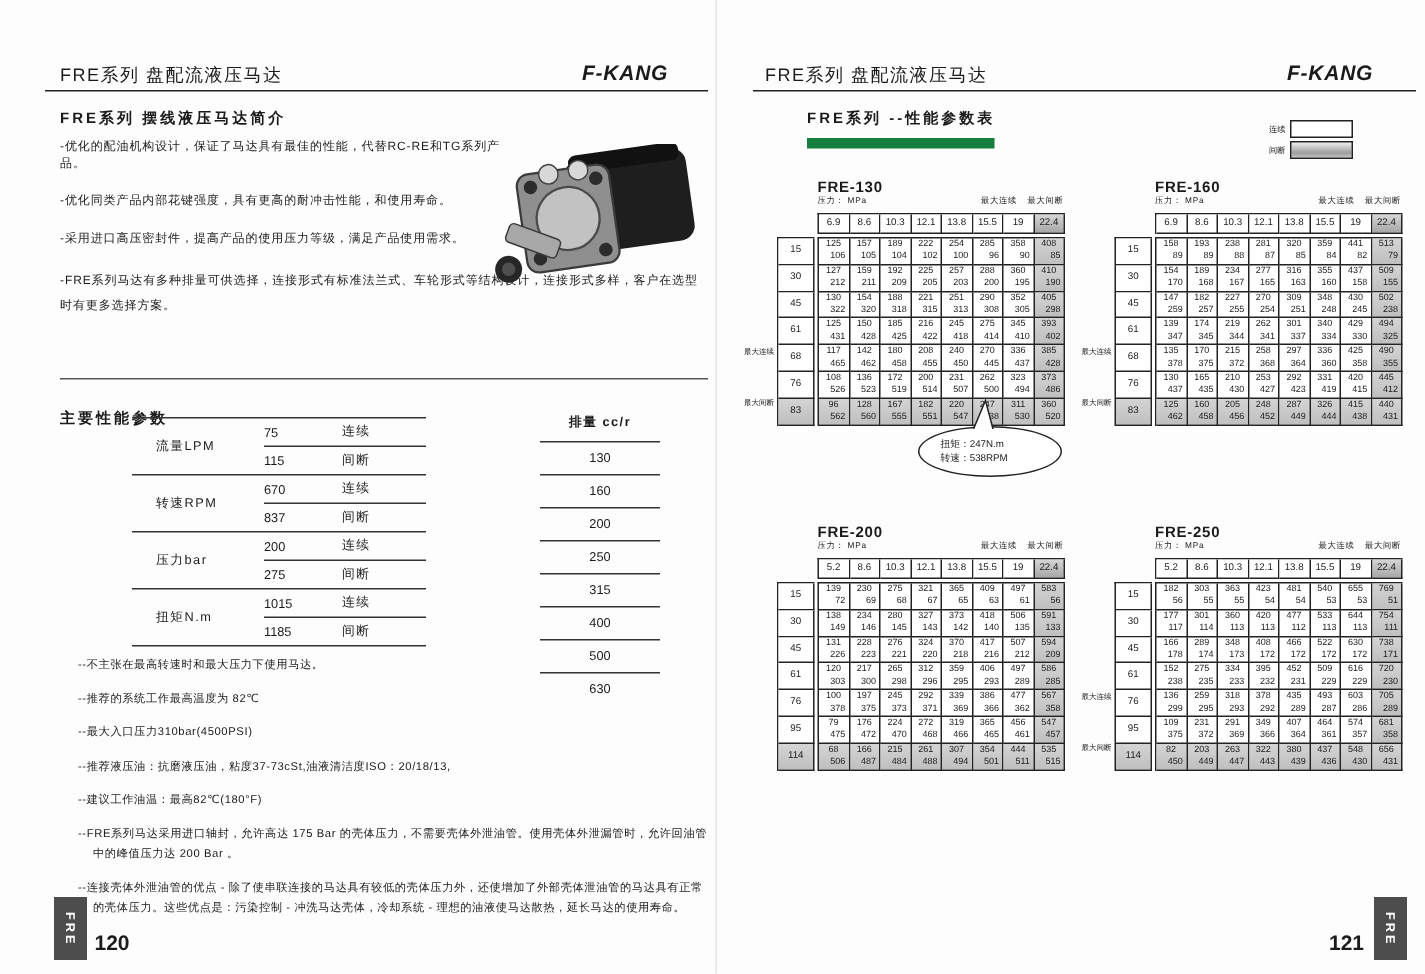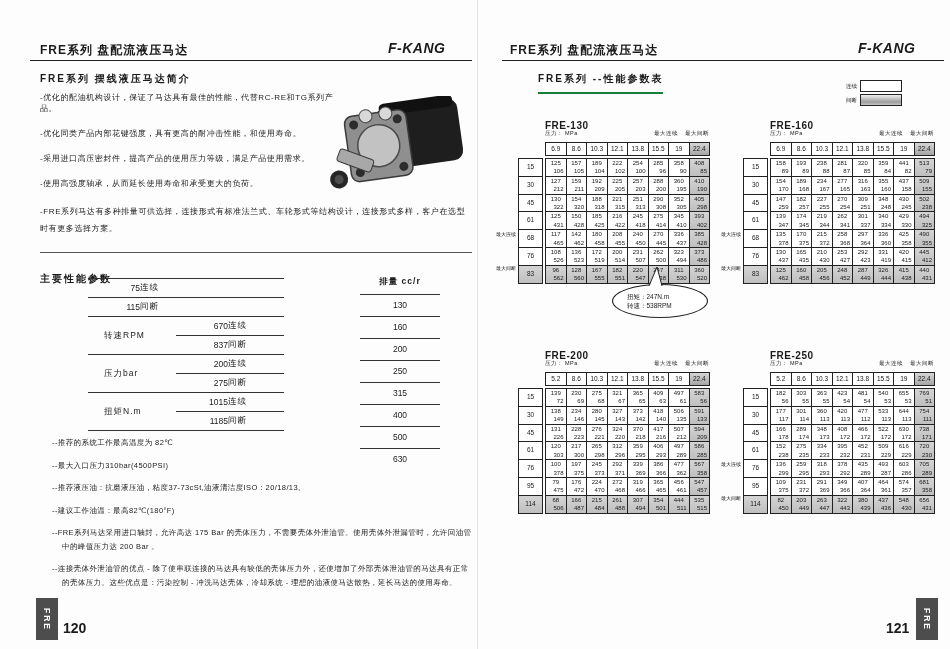--- a/index.html
+++ b/index.html
@@ -1,50 +1,50 @@
 <!DOCTYPE html>
 <html><head>
 <meta charset="utf-8">
 <style>
   html,body{margin:0;padding:0;}
   body{width:950px;height:649px;position:relative;background:#fdfdfd;
        font-family:"Liberation Sans","DejaVu Sans",sans-serif;color:#1b1b1b;overflow:hidden;}
   .abs{position:absolute;}
   
-  .pg-title{font-size:12px;font-weight:bold;letter-spacing:1px;}
+  .pg-title{font-size:12px;font-weight:normal;letter-spacing:1px;}
   .brand{font-size:14px;font-weight:bold;font-style:italic;letter-spacing:0.5px;}
   .head-rule{height:0;border-top:1.6px solid #222;}
   .gutter{left:477px;top:0;width:1px;height:649px;background:#e3e3e3;}
   
   .sec-head{font-size:10px;font-weight:bold;letter-spacing:2px;}
   .bullets{left:40px;top:92px;width:432px;font-size:8px;letter-spacing:0.6px;}
   .bullet{width:300px;margin-bottom:14px;line-height:11px;}
   .bullet:last-child{width:430px;margin-top:10px;line-height:17px;}
   .divider{left:40px;top:252px;width:432px;border-top:1px solid #555;}
   
   .ptable{left:88px;top:278px;width:196px;border-bottom:1.4px solid #333;font-size:8.5px;}
   .pgroup{display:flex;border-top:1.4px solid #333;}
   .plabel{width:88px;display:flex;align-items:center;padding-left:16px;box-sizing:border-box;letter-spacing:1px;}
   .pvals{flex:1;}
   .prow{display:flex;height:18px;align-items:center;}
   .prow:first-child{border-bottom:1.1px solid #333;}
-  .pv{width:52px;text-align:right;}
+  .pv{width:52px;text-align:left;}
   .pt{width:46px;letter-spacing:1px;}
   .dlist{left:360px;top:276px;width:80px;text-align:center;font-size:8.5px;}
   .dhead{font-weight:bold;height:18px;letter-spacing:1px;}
   .ditem{border-top:1.1px solid #333;height:21px;line-height:21px;}
   
   .notes{left:52px;top:436px;width:420px;font-size:7.5px;letter-spacing:0.4px;}
   .note{margin-bottom:9px;line-height:13.5px;padding-left:10px;text-indent:-10px;}
   
   .tab{width:22px;height:42px;background:#4d4d4d;color:#fff;font-size:8.5px;font-weight:bold;
        display:flex;align-items:center;justify-content:center;writing-mode:vertical-rl;letter-spacing:2px;}
   .pageno{font-size:14px;font-weight:bold;}
   
-  .sec-head-r{font-size:10px;font-weight:bold;letter-spacing:2px;border-bottom:2px solid #15803d;padding-bottom:6px;}
+  .sec-head-r{font-size:10px;font-weight:bold;letter-spacing:2px;border-bottom:7px solid #15803d;padding-bottom:6px;}
   .legend{right:48px;top:80px;font-size:5.5px;}
   .lrow{display:flex;align-items:center;margin-bottom:2px;justify-content:flex-end;}
   .lrow span{margin-right:3px;}
   .lbox{width:42px;height:12px;border:1px solid #222;box-sizing:border-box;background:#fff;}
   .lbox.grad{background:linear-gradient(180deg,#efefef 0%,#9d9d9d 70%,#c4c4c4 100%);}
   
   .ptbl{position:absolute;width:206px;height:175px;}
   .t-title{position:absolute;left:40px;top:0;font-size:10px;font-weight:bold;letter-spacing:0.5px;}
   .t-sub{position:absolute;left:40px;top:10px;width:164px;display:flex;font-size:5.5px;letter-spacing:0.5px;}
   .t-maxwrap{margin-left:auto;display:flex;gap:7px;}
@@ -76,21 +76,20 @@
 
 <div class="abs pg-title" style="left:40px;top:42px;">FRE系列 盘配流液压马达</div>
 <div class="abs brand" style="left:388px;top:40px;">F-KANG</div>
 <div class="abs head-rule" style="left:30px;top:60px;width:442px;"></div>
 
 <div class="abs sec-head" style="left:40px;top:72px;">FRE系列 摆线液压马达简介</div>
 <div class="abs bullets">
     <div class="bullet">-优化的配油机构设计，保证了马达具有最佳的性能，代替RC-RE和TG系列产品。</div>
     <div class="bullet">-优化同类产品内部花键强度，具有更高的耐冲击性能，和使用寿命。</div>
     <div class="bullet">-采用进口高压密封件，提高产品的使用压力等级，满足产品使用需求。</div>
-    <div class="bullet">-使用高强度轴承，从而延长使用寿命和承受更大的负荷。</div>
     <div class="bullet">-FRE系列马达有多种排量可供选择，连接形式有标准法兰式、车轮形式等结构设计，连接形式多样，客户在选型时有更多选择方案。</div>
   </div>
 
 <svg class="abs" style="left:318px;top:96px;" width="154" height="108" viewBox="0 0 154 108">
   <g transform="rotate(-8 80 50)">
     <rect x="62" y="10" width="82" height="62" rx="10" fill="#1e1e1e"></rect>
     <rect x="66" y="6" width="74" height="12" rx="5" fill="#111"></rect>
     <rect x="30" y="14" width="62" height="66" rx="8" fill="#8f8f8f" stroke="#3a3a3a" stroke-width="1.5"></rect>
     <circle cx="39" cy="23" r="4.5" fill="#2c2c2c"></circle>
     <circle cx="83" cy="23" r="4.5" fill="#2c2c2c"></circle>
@@ -103,20 +102,21 @@
     <circle cx="17" cy="75" r="9" fill="#262626"></circle>
     <circle cx="17" cy="75" r="4.5" fill="#4e4e4e"></circle>
   </g>
 </svg>
 
 <div class="abs divider"></div>
 <div class="abs sec-head" style="left:40px;top:272px;">主要性能参数</div>
 
 <div class="abs ptable">
     <div class="pgroup">
+      <div class="plabel">流量LPM</div>
       <div class="pvals">
         <div class="prow">
           <span class="pv">75</span>
           <span class="pt">连续</span>
         </div>
         <div class="prow">
           <span class="pv">115</span>
           <span class="pt">间断</span>
         </div>
       </div>
@@ -170,20 +170,21 @@
       <div class="ditem">200</div>
       <div class="ditem">250</div>
       <div class="ditem">315</div>
       <div class="ditem">400</div>
       <div class="ditem">500</div>
       <div class="ditem">630</div>
     </div>
 </div>
 
 <div class="abs notes">
+    <div class="note">--不主张在最高转速时和最大压力下使用马达。</div>
     <div class="note">--推荐的系统工作最高温度为 82℃</div>
     <div class="note">--最大入口压力310bar(4500PSI)</div>
     <div class="note">--推荐液压油：抗磨液压油，粘度37-73cSt,油液清洁度ISO：20/18/13,</div>
     <div class="note">--建议工作油温：最高82℃(180°F)</div>
     <div class="note">--FRE系列马达采用进口轴封，允许高达 175 Bar 的壳体压力，不需要壳体外泄油管。使用壳体外泄漏管时，允许回油管中的峰值压力达 200 Bar 。</div>
     <div class="note">--连接壳体外泄油管的优点 - 除了使串联连接的马达具有较低的壳体压力外，还使增加了外部壳体泄油管的马达具有正常的壳体压力。这些优点是：污染控制 - 冲洗马达壳体，冷却系统 - 理想的油液使马达散热，延长马达的使用寿命。</div>
   </div>
 
 <div class="abs tab" style="left:36px;top:598px;">FRE</div>
 <div class="abs pageno" style="left:63px;top:620px;">120</div>

